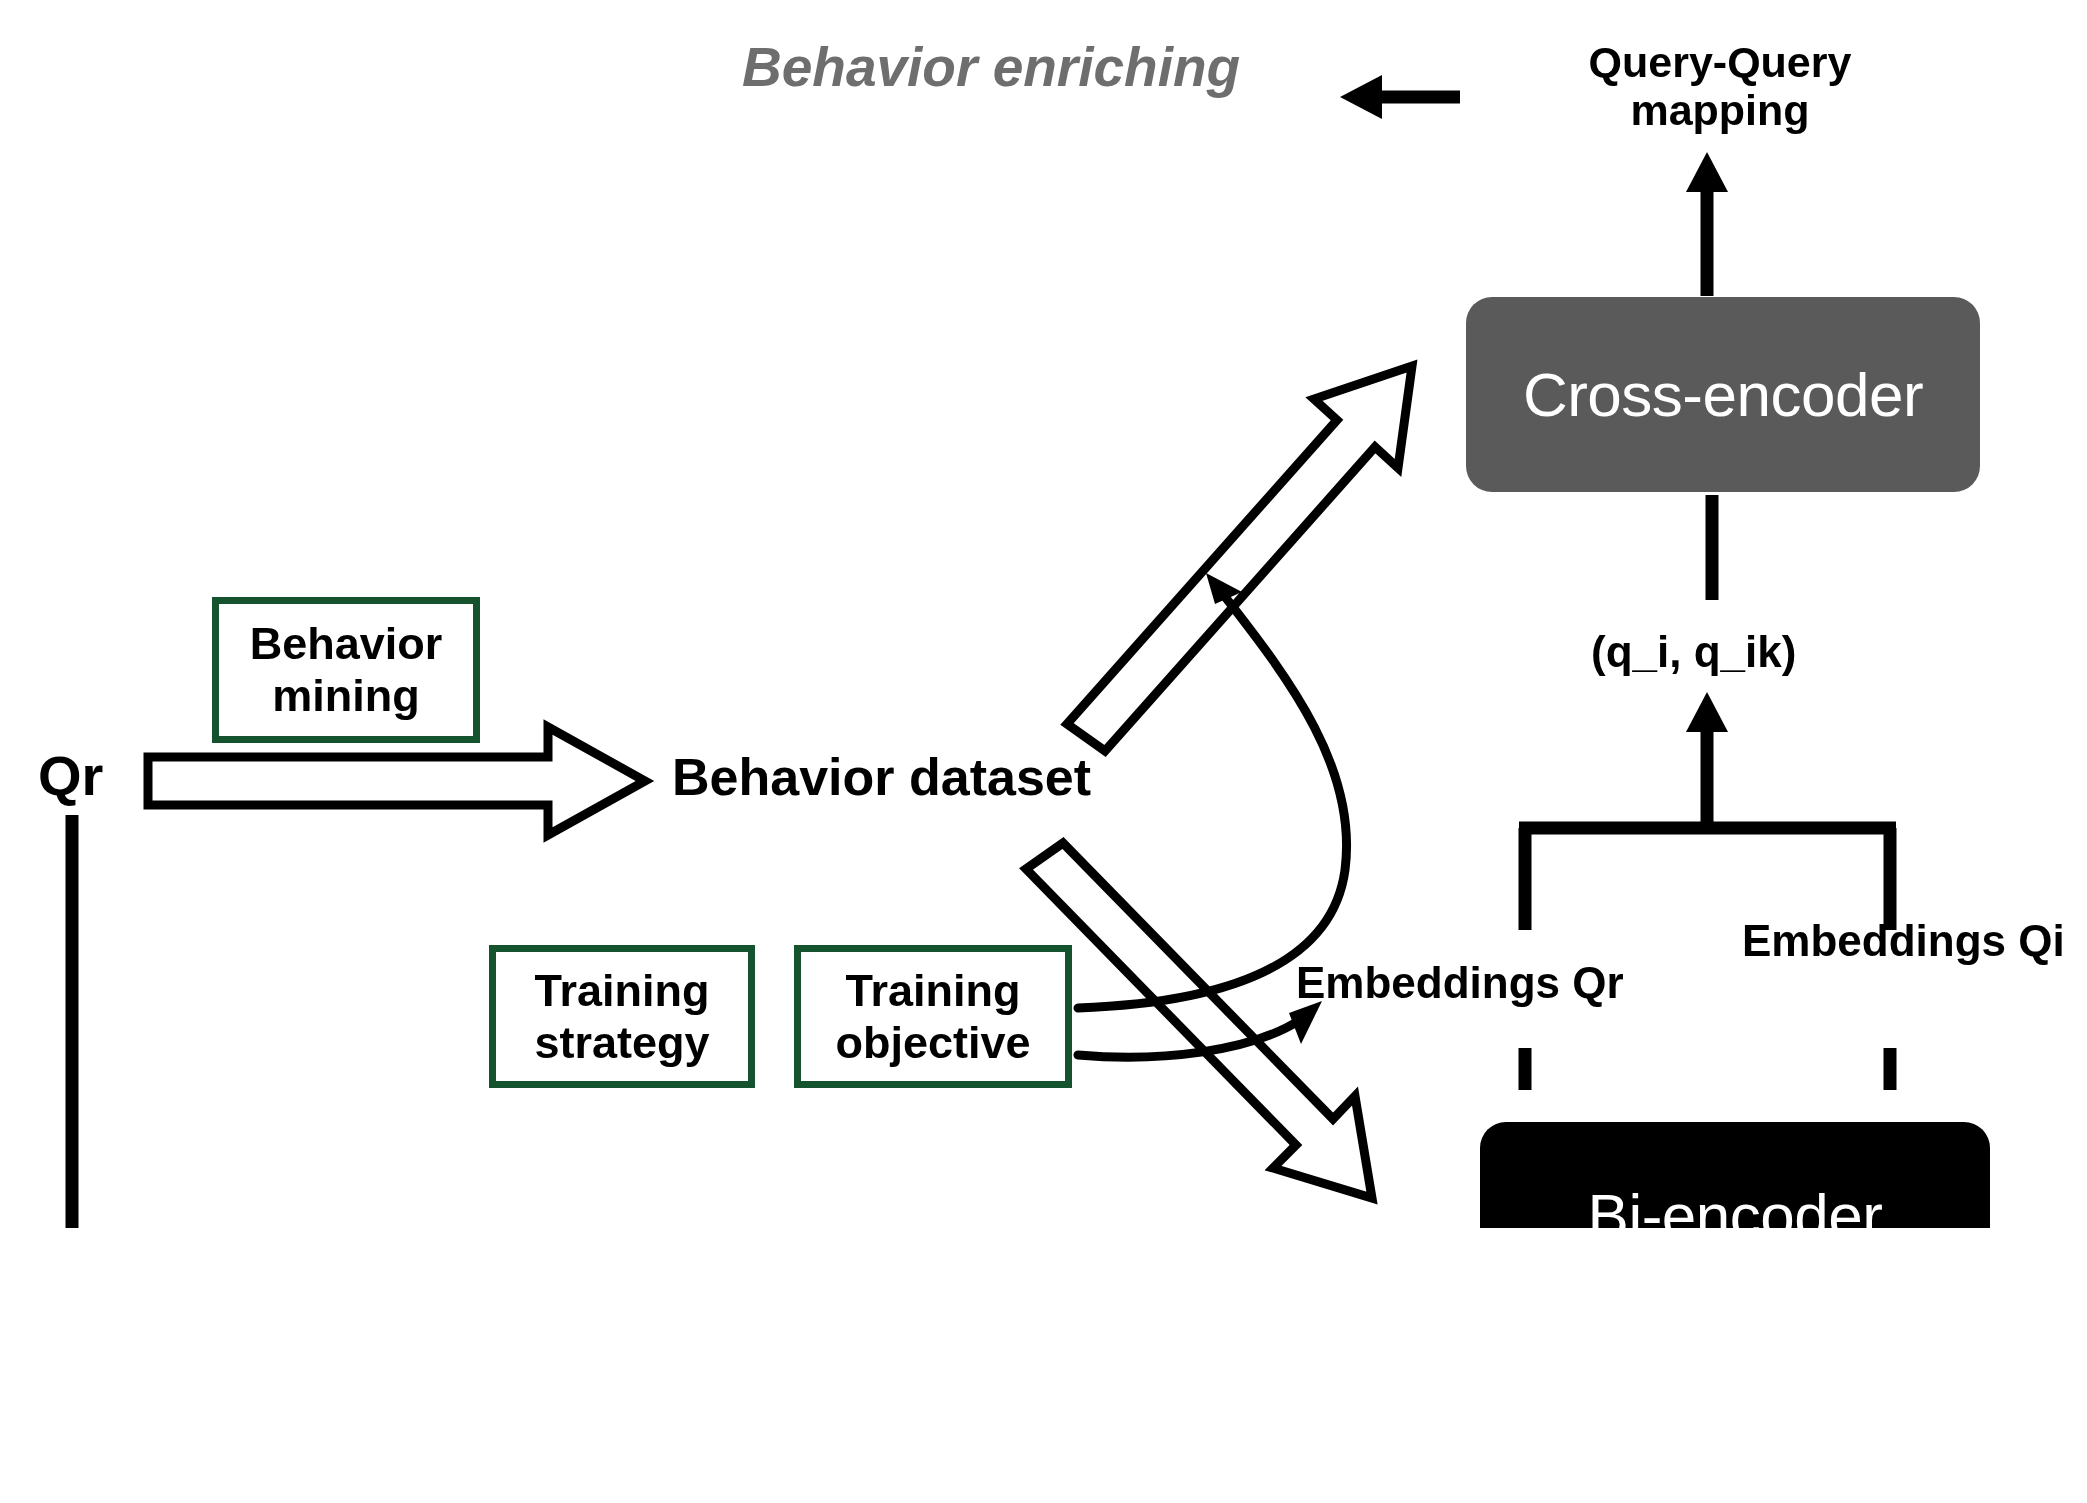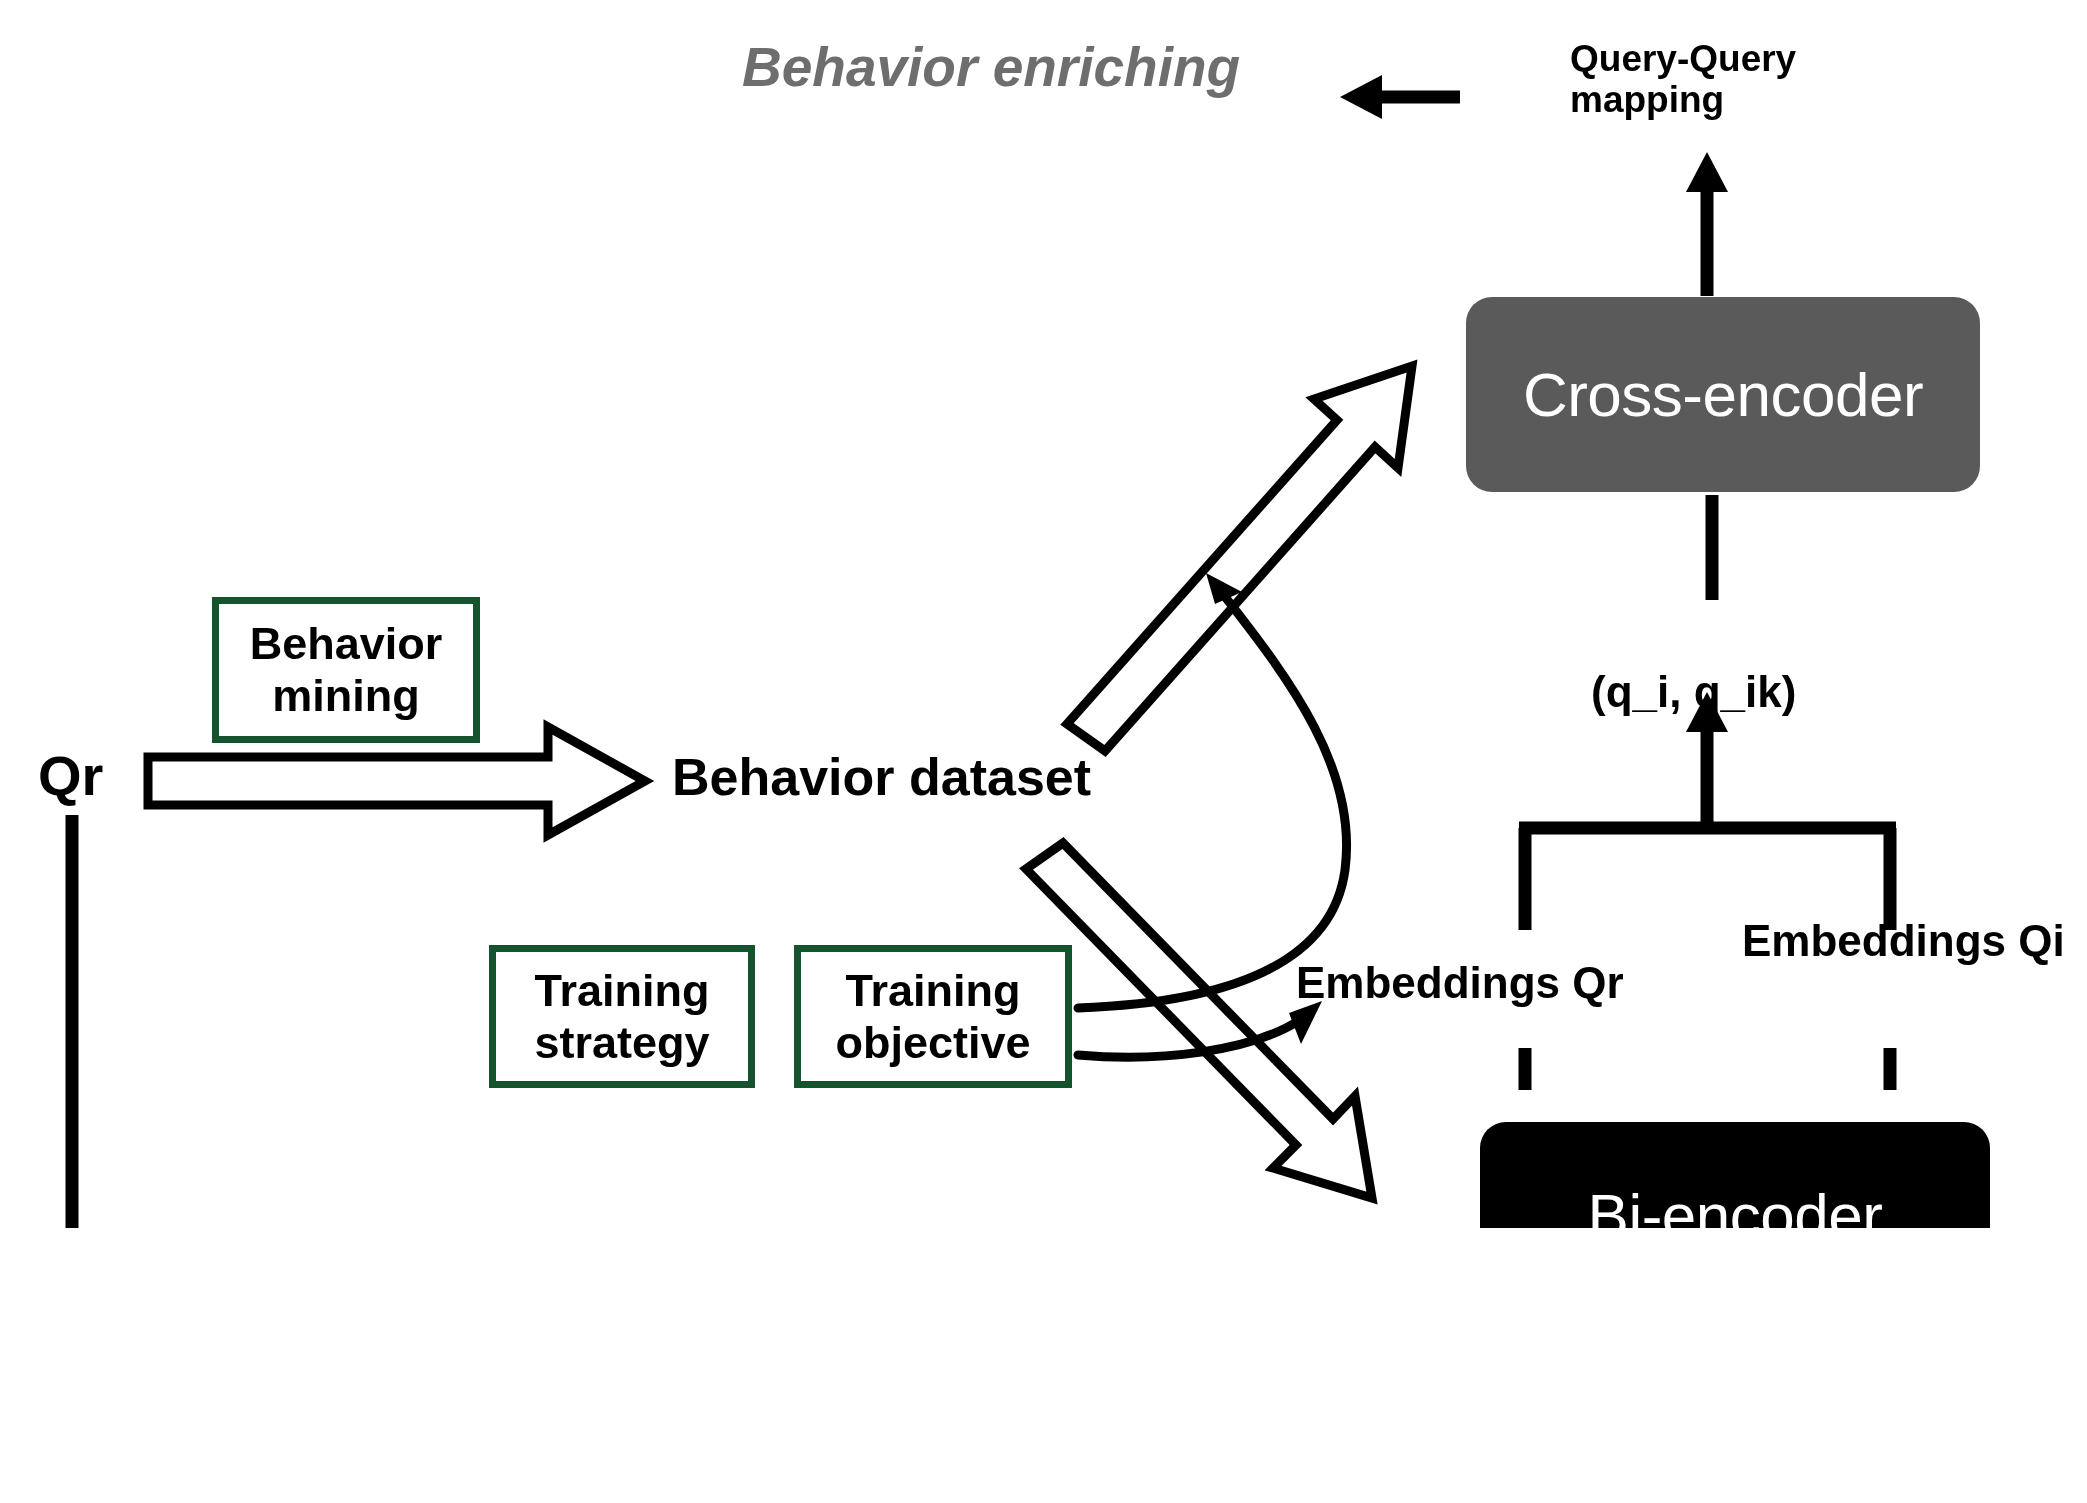--- a/index.html
+++ b/index.html
@@ -67,33 +67,32 @@
 
   
   #behavior-enriching {
     left: 742px; top: 37px;
     font-size: 55px;
     font-style: italic;
     color: #6e6e6e;
   }
   #qq-mapping {
     left: 1570px; top: 38px;
-    font-size: 37px;
-    text-align: left;
+    font-size: 43px;
+    text-align: center;
     width: 300px;
   }
   #cross-encoder {
     left: 1466px; top: 297px;
     width: 514px; height: 195px;
     background: #5a5a5a;
   }
   #qiqik-label {
     left: 1591px; top: 627px;
     font-size: 44px;
-    margin-top: 40px;
   }
   #emb-qr {
     left: 1296px; top: 958px;
     font-size: 44px;
   }
   #emb-qi {
     left: 1742px; top: 916px;
     font-size: 44px;
   }
   #bi-encoder {

